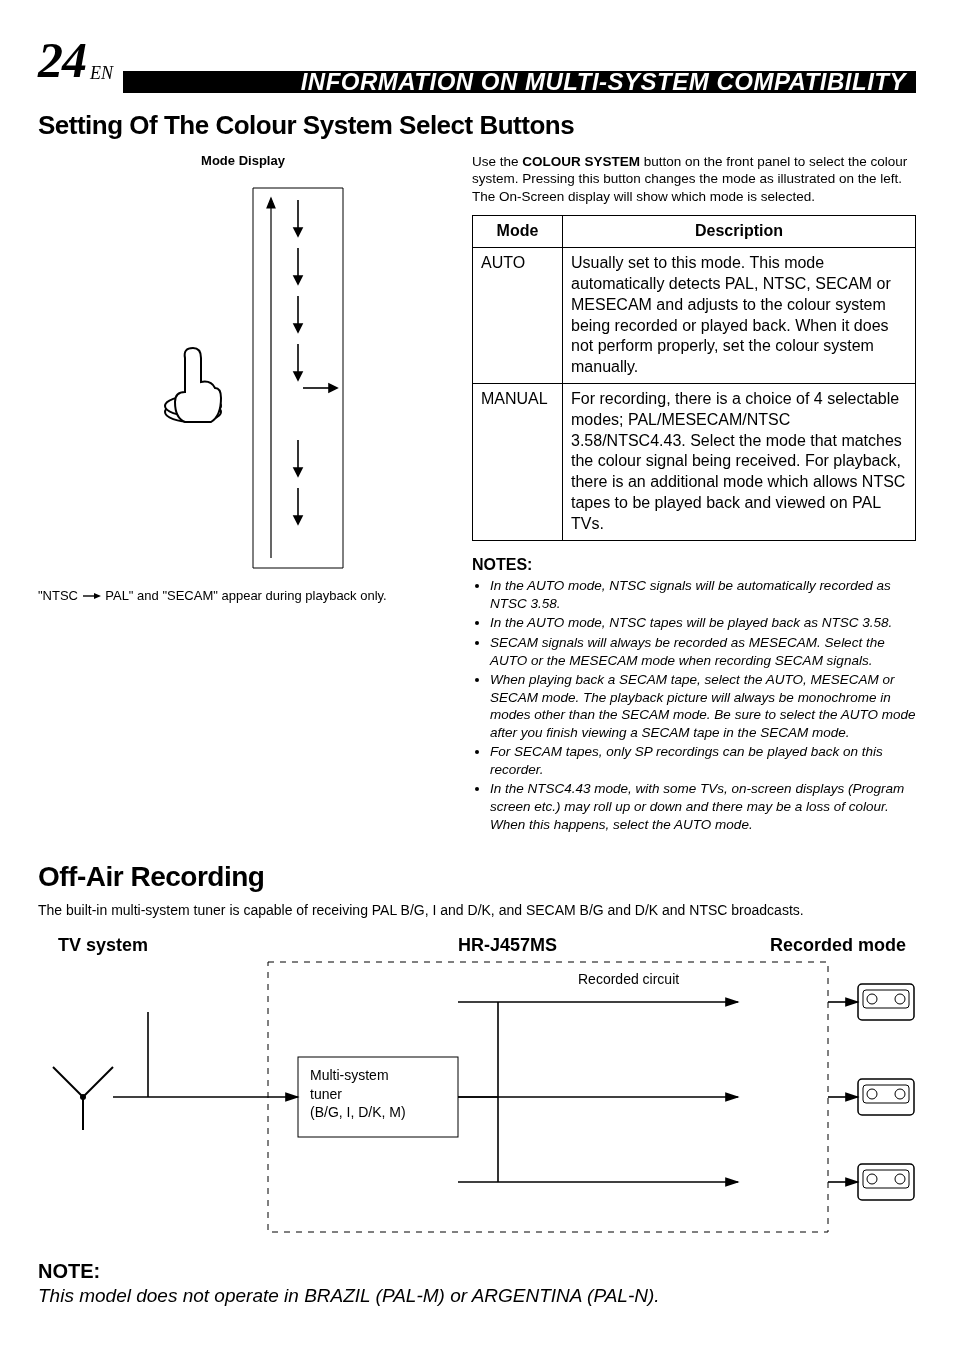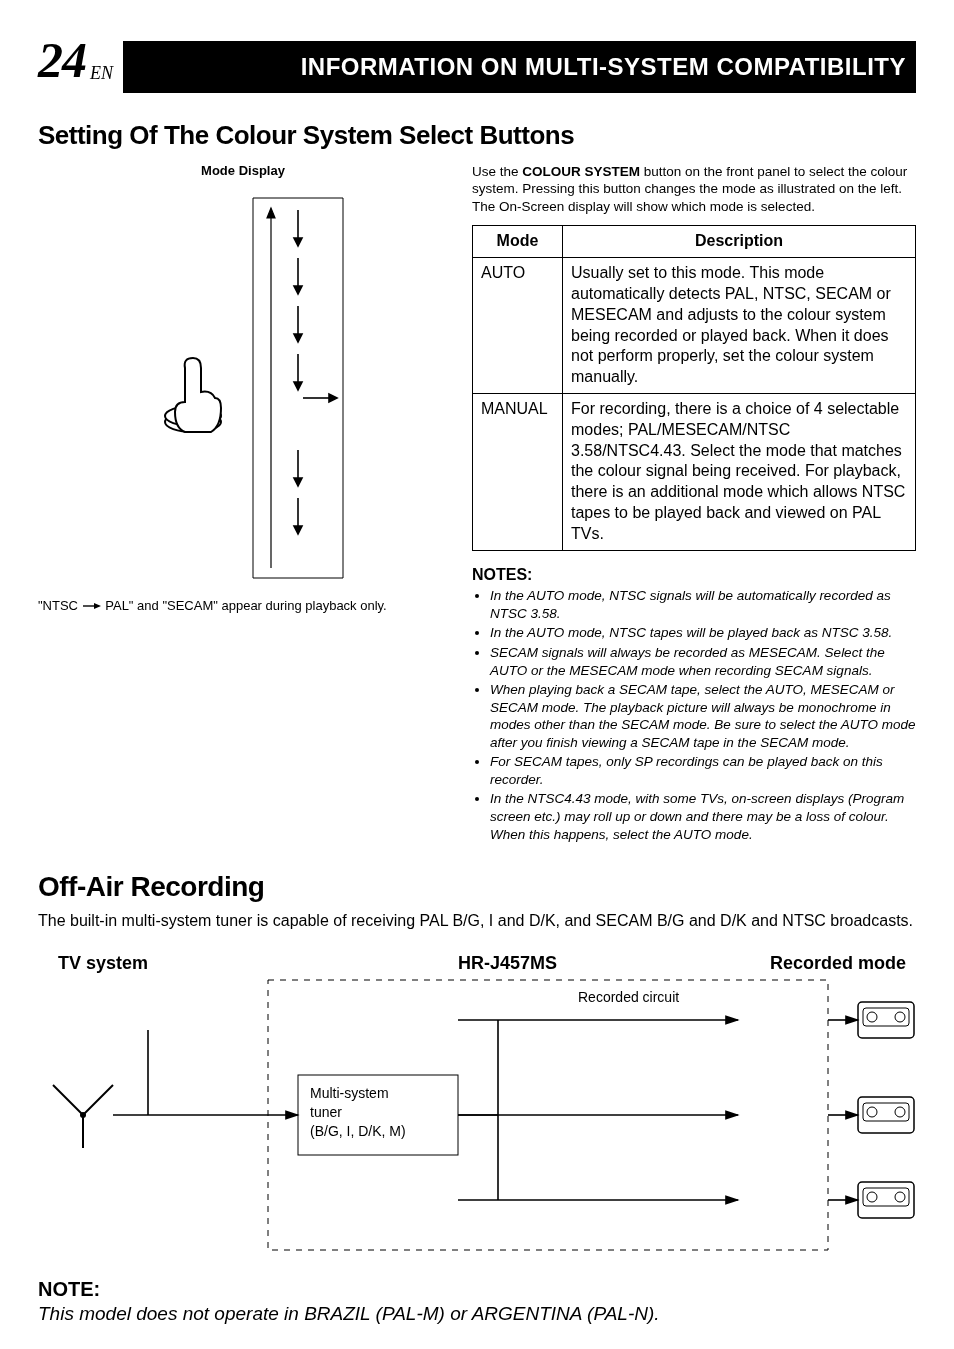--- a/index.html
+++ b/index.html
@@ -6,40 +6,40 @@
   body {
     font-family: "Optima", "Segoe UI", sans-serif;
     width: 954px;
     height: 1349px;
     padding: 28px 38px 20px 38px;
     background: #fff;
     color: #000;
     font-size: 14px;
     line-height: 1.3;
   }
-  .title-row { display: flex; align-items: flex-end; margin-bottom: 26px; }
+  .title-row { display: flex; align-items: flex-end; margin-bottom: 16px; }
   .page-no { font-family: Georgia, "Times New Roman", serif; font-style: italic; font-size: 50px; font-weight: 600; letter-spacing: -1px; }
   .page-en { font-family: Georgia, "Times New Roman", serif; font-style: italic; font-size: 18px; margin-left: 4px; margin-bottom: 8px; }
-  .band { flex: 1; background: #000; color: #fff; font-weight: 700; font-size: 24px; text-align: right; padding: 6px 10px 6px 10px; margin-left: 10px; letter-spacing: 0.5px; height: 52px; display:flex; align-items:center; justify-content:flex-end;}
+  .band { flex: 1; background: #000; color: #fff; font-style: italic; font-weight: 700; font-size: 24px; text-align: right; padding: 6px 10px 6px 10px; margin-left: 10px; letter-spacing: 0.5px; height: 22px; display:flex; align-items:center; justify-content:flex-end;}
   h1.section { font-family: Arial, Helvetica, sans-serif; font-weight: 900; font-size: 26px; margin: 6px 0 10px 0; letter-spacing: -0.5px; }
   .two-col { display: flex; gap: 24px; }
   .left-col { width: 410px; }
   .right-col { flex: 1; }
   .mode-display-label { font-weight: 700; font-size: 13px; text-align: center; margin-bottom: 8px; }
   .diagram-1 { display:block; margin: 0 auto 10px auto; }
   .caption { font-size: 13px; margin-top: 6px; }
   .intro { font-size: 13.5px; margin-bottom: 10px; }
   table.modes { border-collapse: collapse; width: 100%; font-size: 16px; }
   table.modes th, table.modes td { border: 1px solid #000; padding: 5px 8px; vertical-align: top; text-align: left; }
   table.modes th { font-weight: 700; text-align: center; }
   h2.notes-h { font-family: Arial, Helvetica, sans-serif; font-weight: 900; font-size: 16px; margin: 14px 0 2px 0; }
   ul.notes { list-style: disc; padding-left: 18px; font-style: italic; font-size: 13.5px; }
   ul.notes li { margin-bottom: 2px; }
   h1.section2 { font-family: Arial, Helvetica, sans-serif; font-weight: 900; font-size: 28px; margin: 24px 0 6px 0; letter-spacing: -0.5px; }
-  .offair-intro { font-size: 16px; margin-bottom: 20px; }
+  .offair-intro { font-size: 14px; margin-bottom: 14px; }
   .diagram-2-wrap { position: relative; width: 100%; height: 320px; }
   .diag-label { position: absolute; font-size: 18px; font-weight: 700; }
   .diag-text { position: absolute; font-size: 14px; }
   h2.note-h { font-family: Arial, Helvetica, sans-serif; font-weight: 900; font-size: 20px; margin: 4px 0 0 0; }
   .note-text { font-style: italic; font-size: 19px; }
 </style>
 </head>
 <body>
 
 <div class="title-row">

